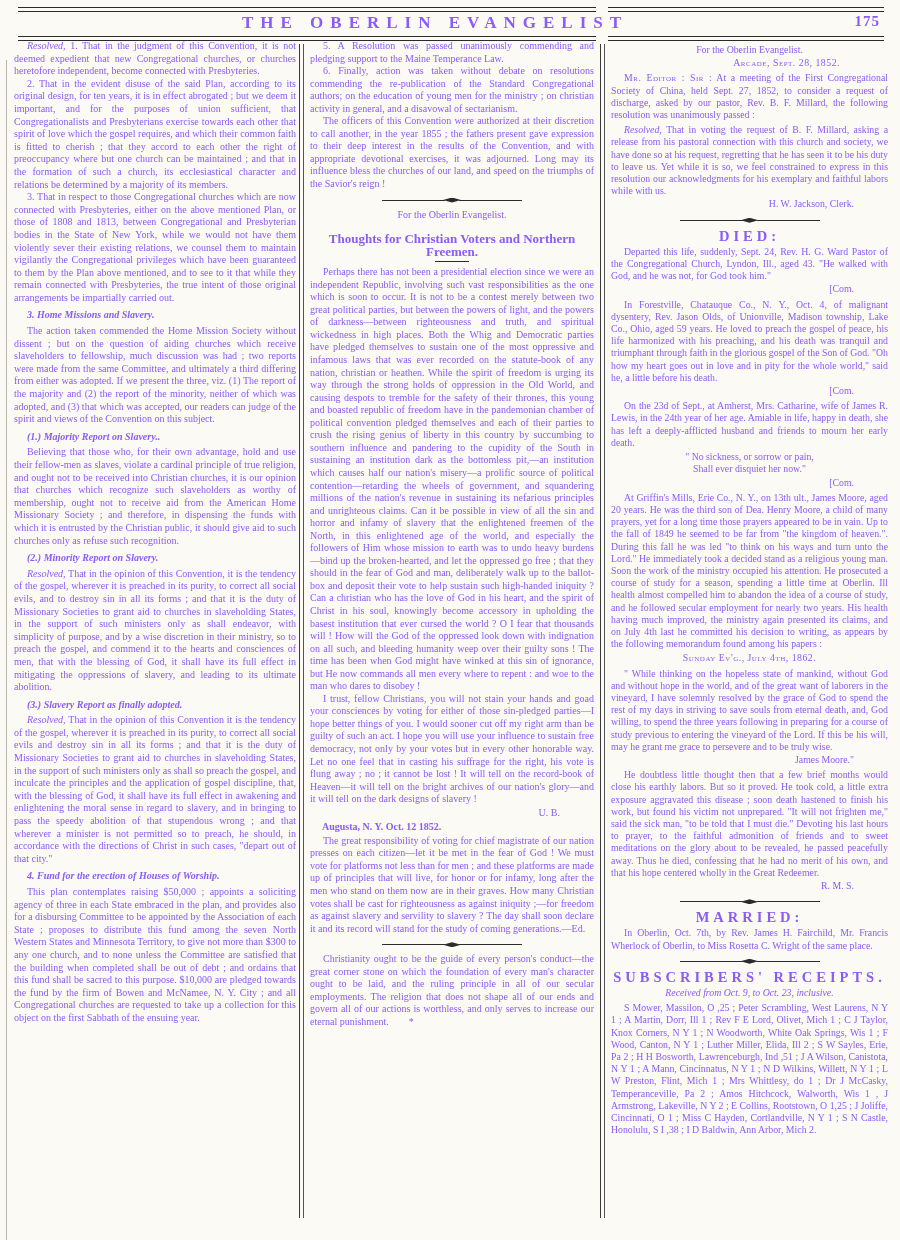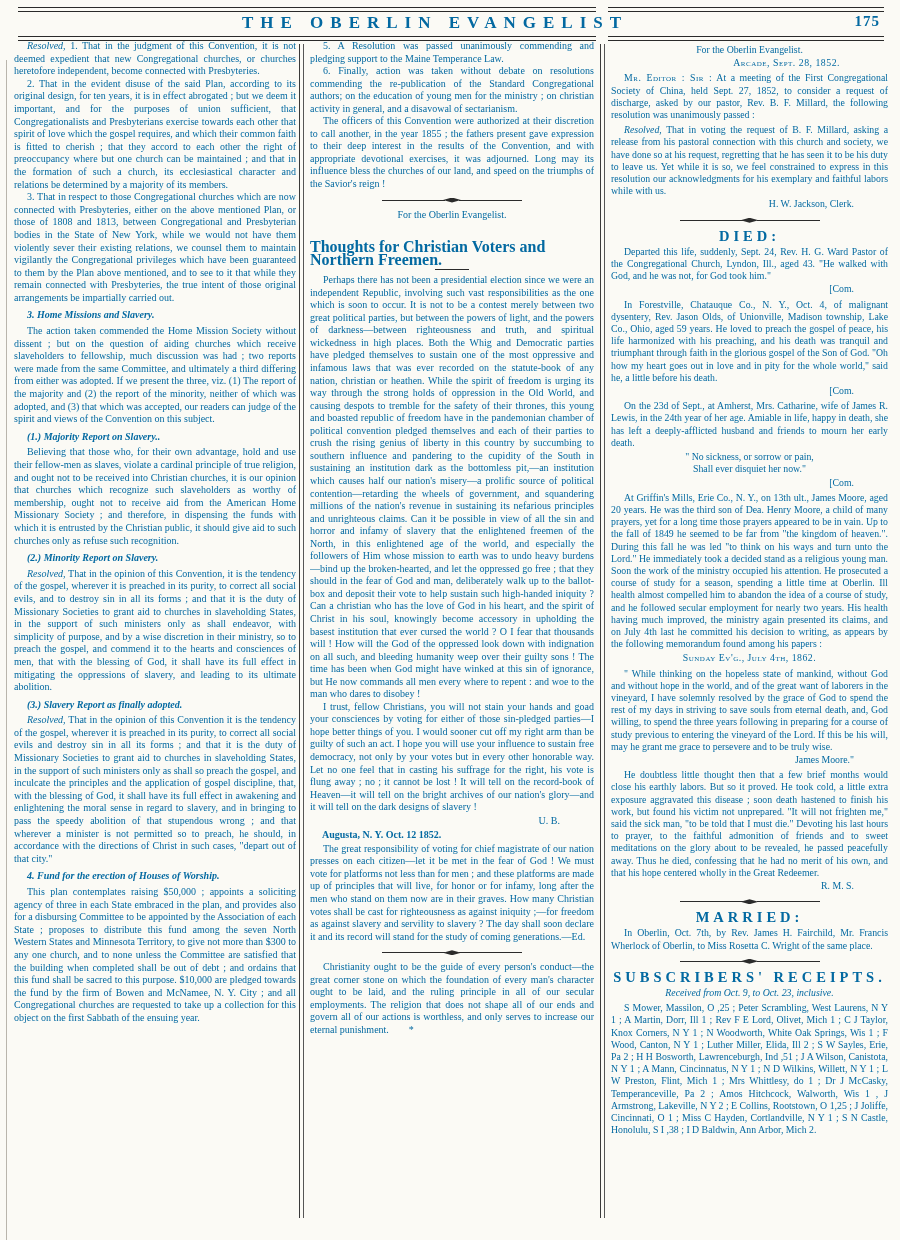--- a/index.html
+++ b/index.html
@@ -2,21 +2,21 @@
 <html><head>
 <meta charset="utf-8">
 <style>
   html,body{margin:0;padding:0;}
   body{background:#e8e6e0;}
   .page{
     position:relative;
     width:900px;height:1240px;
     background:#fbfaf5;
     font-family:"Liberation Serif","DejaVu Serif",serif;
-    color:#0369a1;
+    color:#8b5cf6;
     overflow:hidden;
   }
   .edge-left{position:absolute;left:6px;top:60px;bottom:0;width:1px;background:#b9b5ac;}
   .hrule{position:absolute;height:3px;border-top:1.7px solid #2a2a2a;border-bottom:1px solid #2a2a2a;}
   .hr-tl{left:18px;top:7px;width:578px;}
   .hr-tr{left:608px;top:7px;width:276px;}
   .hr-bl{left:18px;top:36px;width:578px;}
   .hr-br{left:608px;top:36px;width:276px;}
   .masthead{
     position:absolute;left:20px;top:13px;width:830px;
@@ -29,21 +29,21 @@
   .col{position:absolute;top:40px;height:1176px;overflow:hidden;text-align:justify;}
   .c1{left:14px;width:282px;font-size:10px;line-height:12.6px;}
   .c2{left:310px;width:284px;font-size:10px;line-height:12.55px;}
   .c3{left:611px;width:277px;font-size:9.8px;line-height:12.2px;}
   .p{margin:0;text-indent:13px;}
   .c3 .p{margin-top:3px;}
   .lead-italic{font-style:italic;}
   .lead-sc{font-variant:small-caps;letter-spacing:0.5px;}
   .h-italic{font-style:italic;font-weight:bold;text-indent:13px;margin:5px 0 3px;text-align:left;}
   .center{text-align:center;text-indent:0;margin:4px 0 1px;}
-  .center-bold{text-align:left;font-weight:bold;margin:20px 0 1px;font-size:16px;}
+  .center-bold{text-align:center;font-weight:bold;margin:12px 0 1px;font-size:13px;}
   .center-sc{text-align:center;font-variant:small-caps;letter-spacing:0.5px;margin:2px 0 1px;}
   .center-italic{text-align:center;font-style:italic;margin:4px 0 3px;}
   .right{text-align:right;padding-right:34px;margin:1px 0 0;}
   .right-sc{text-align:right;padding-right:48px;font-variant:small-caps;letter-spacing:0.5px;margin:1px 0 0;}
   .dateline{font-weight:bold;text-indent:12px;text-align:left;margin:2px 0 1px;}
   .title{text-align:center;font-weight:bold;font-size:14.5px;letter-spacing:4px;margin:7px 0 4px;}
   .verse{text-align:center;margin:2px 0 1px;}
   .rule-diamond{display:flex;align-items:center;justify-content:center;width:140px;margin:7px auto 6px;}
   .rline{flex:1;height:0;border-top:1px solid #2b2b2b;}
   .rdiamond{width:18px;height:5px;background:#2b2b2b;clip-path:polygon(0 50%,50% 0,100% 50%,50% 100%);margin:0 -2px;}

